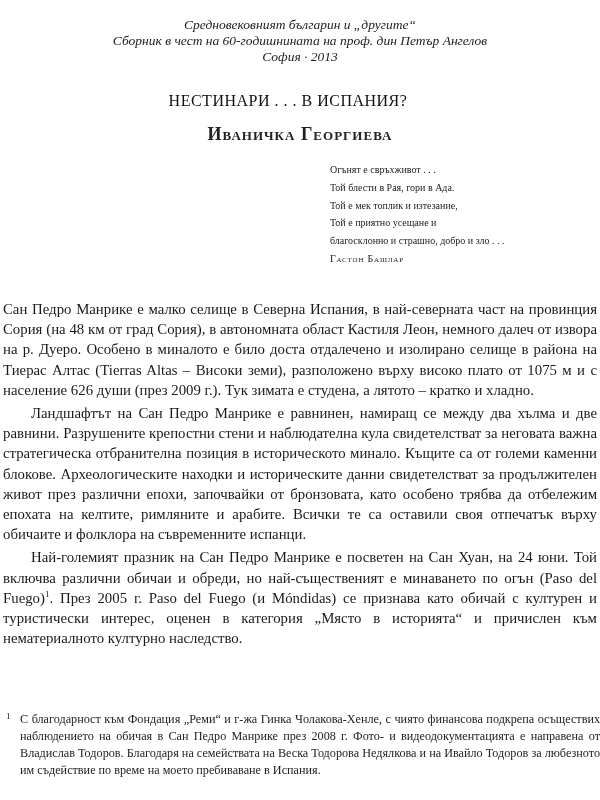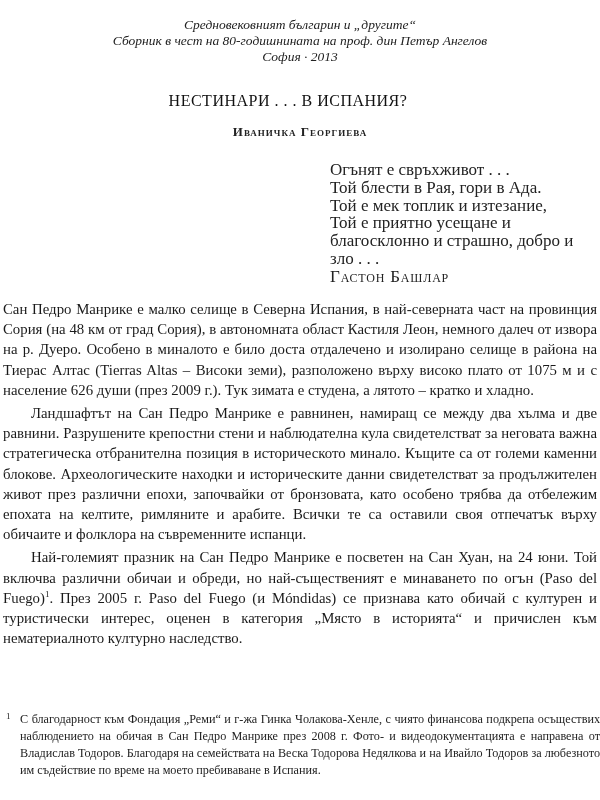--- a/index.html
+++ b/index.html
@@ -10,25 +10,25 @@
   .running-head {
     position: absolute; top: 4px; left: 0; width: 600px; text-align: center;
     font-style: italic; font-size: 13.5px; line-height: 16px; color: #222; margin-top: 13px;
   }
   .title {
     position: absolute; top: 92px; left: 0; width: 576px; text-align: center;
     font-size: 16px; letter-spacing: 0.5px; color: #111;
   }
   .author {
     position: absolute; top: 124px; left: 0; width: 600px; text-align: center;
-    font-size: 13px; font-variant: small-caps; font-weight: bold; letter-spacing: 1px; color: #222;
+    font-size: 18px; font-variant: small-caps; font-weight: bold; letter-spacing: 1px; color: #222;
   }
   .epigraph {
     position: absolute; top: 161px; left: 330px; width: 270px;
-    font-size: 17px; line-height: 17.8px; color: #222;
+    font-size: 10px; line-height: 17.8px; color: #222;
   }
   .epigraph .attribution { font-variant: small-caps; letter-spacing: 0.8px; }
   .body-text {
     position: absolute; top: 296px; left: 0; width: 600px;
     font-size: 14.8px; line-height: 20.2px; text-align: justify; color: #1a1a1a;
   }
   .body-text p { margin: 3px; }
   .body-text p + p { text-indent: 28px; }
   sup { font-size: 9px; line-height: 0; }
   .footnotes {
@@ -36,21 +36,21 @@
     font-size: 12.2px; line-height: 17px; color: #222; text-align: justify;
   }
   .footnote { position: relative; padding-left: 20px; }
   .footnote-mark { position: absolute; left: 6px; top: -3px; font-size: 9px; }
 </style>
 </head>
 <body>
 
 <div class="running-head">
   <div>Средновековният българин и „другите“</div>
-  <div>Сборник в чест на 80-годишнината на проф. дин Петър Ангелов</div>
+  <div>Сборник в чест на 60-годишнината на проф. дин Петър Ангелов</div>
   <div>София · 2013</div>
 </div>
 
 <div class="title">НЕСТИНАРИ . . . В ИСПАНИЯ?</div>
 <div class="author">Иваничка Георгиева</div>
 
 <div class="epigraph">
   <div>Огънят е свръхживот . . .</div>
   <div>Той блести в Рая, гори в Ада.</div>
   <div>Той е мек топлик и изтезание,</div>

